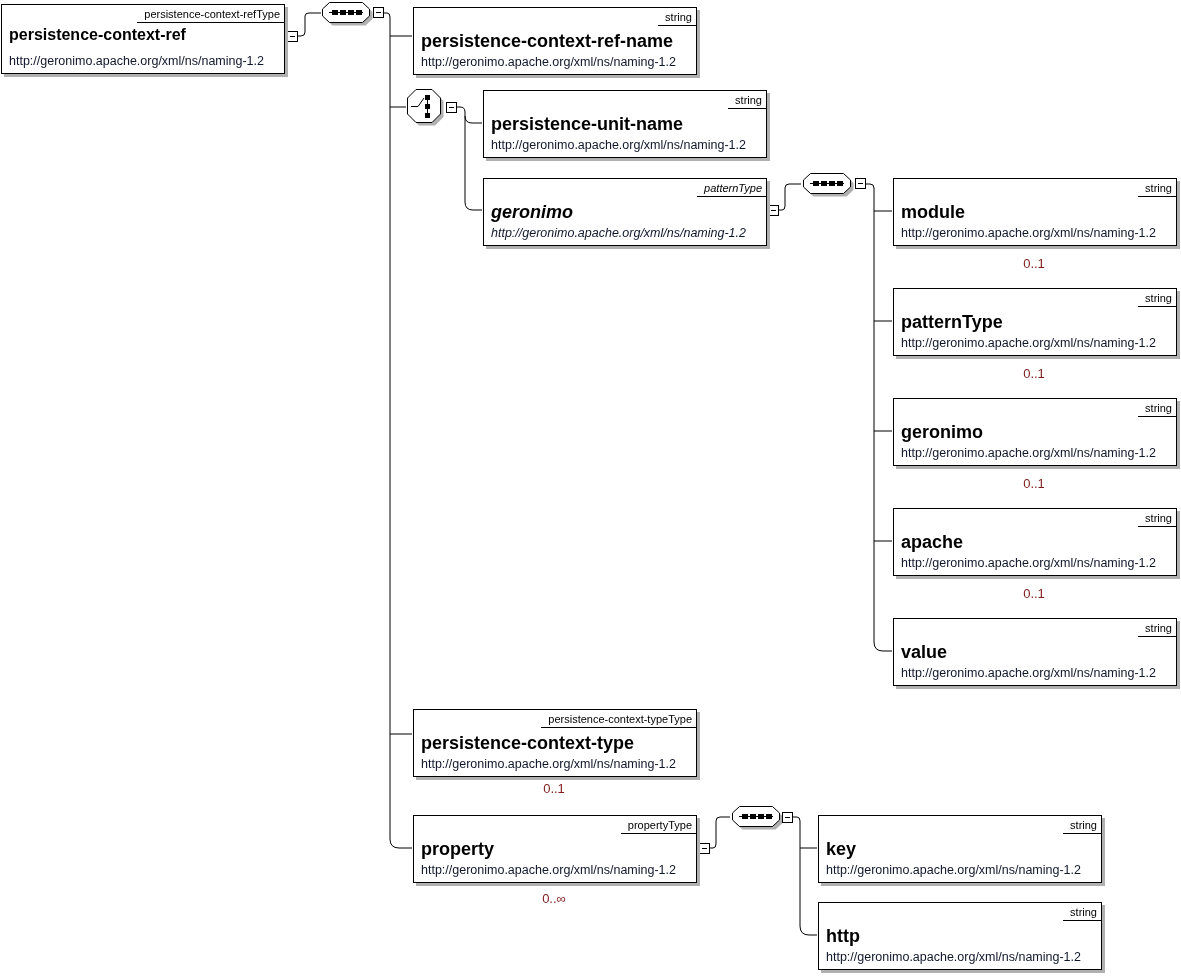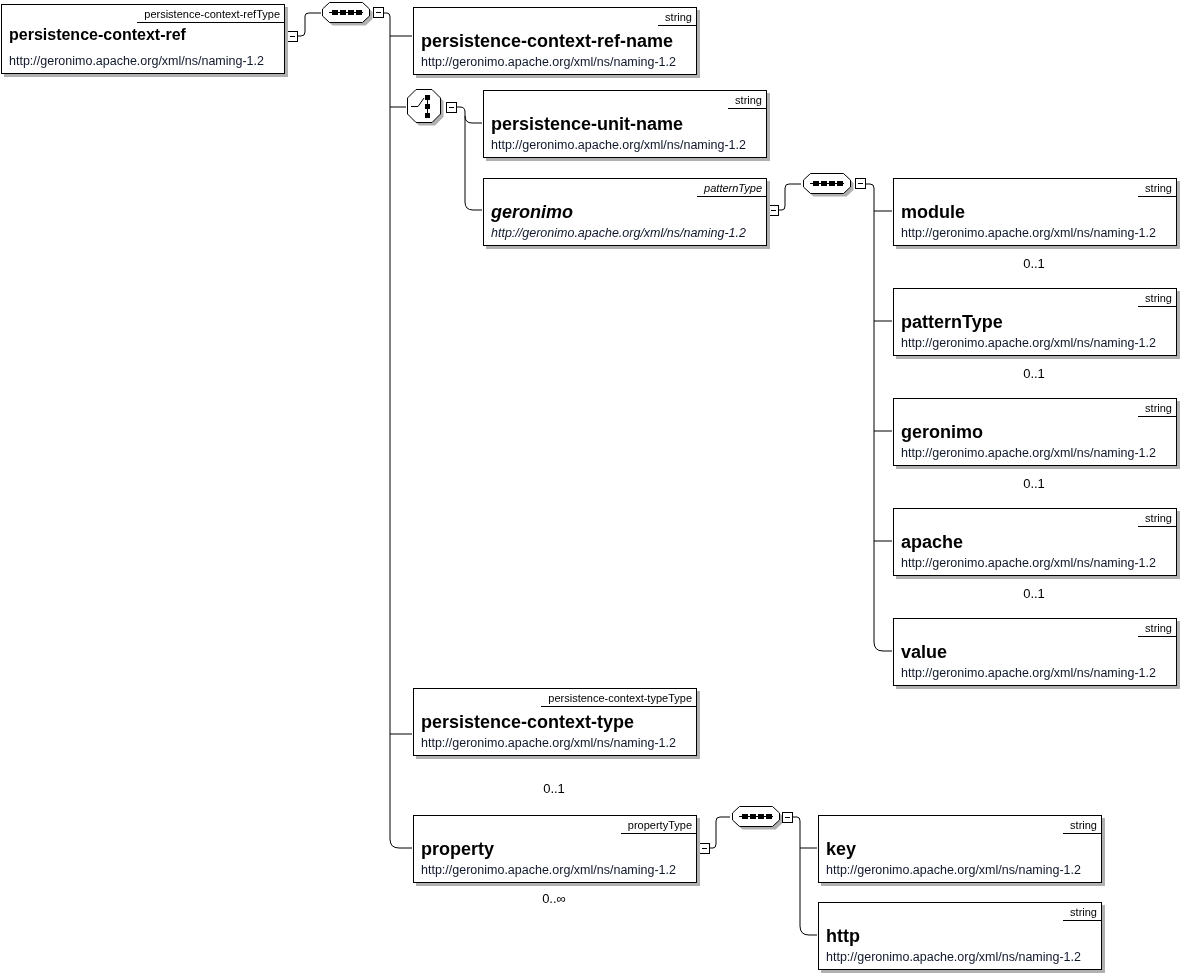--- a/index.html
+++ b/index.html
@@ -8,21 +8,21 @@
   svg.wires{position:absolute;left:0;top:0;}
   .box{position:absolute;width:282px;height:66px;background:#ffffff;
        border:1px solid #000;box-shadow:3px 3px 0 #b0b0b0;}
   .box.root{height:68px;}
   .btype{position:absolute;top:0;right:0;font-size:11px;line-height:14px;color:#000;
          padding:2px 4px 1px 7px;border-bottom:1px solid #000;white-space:nowrap;}
   .bname{position:absolute;left:7px;top:23px;font-weight:bold;font-size:18px;
          white-space:nowrap;color:#000;}
   .root .bname{font-size:16px;top:21px;}
   .bns{position:absolute;left:7px;bottom:5px;font-size:12.5px;white-space:nowrap;color:#0f172a;}
-  .card{position:absolute;width:282px;text-align:center;font-size:13px;color:#000000;}
+  .card{position:absolute;width:282px;text-align:center;font-size:13px;color:#7f1d1d;}
   .exp{position:absolute;width:9px;height:9px;border:1px solid #000;background:#fff;
        display:flex;align-items:center;justify-content:center;cursor:pointer;}
   .exp .dash{width:5px;height:1px;background:#000;}
   .icon{position:absolute;}
 </style>
 </head>
 <body>
 
 <div class="canvas">
 
@@ -162,21 +162,21 @@
     <span class="bns">http://geronimo.apache.org/xml/ns/naming-1.2</span>
   </div>
   <div class="card" style="left:893px;top:586px;">0..1</div>
 
   <div class="box" style="left:893px;top:618px;">
     <span class="btype">string</span>
     <span class="bname">value</span>
     <span class="bns">http://geronimo.apache.org/xml/ns/naming-1.2</span>
   </div>
 
-  <div class="box" style="left:413px;top:688px;">
+  <div class="box" style="left:413px;top:709px;">
     <span class="btype">persistence-context-typeType</span>
     <span class="bname">persistence-context-type</span>
     <span class="bns">http://geronimo.apache.org/xml/ns/naming-1.2</span>
   </div>
   <div class="card" style="left:413px;top:781px;">0..1</div>
 
   <div class="box" style="left:413px;top:815px;">
     <span class="btype">propertyType</span>
     <span class="bname">property</span>
     <span class="bns">http://geronimo.apache.org/xml/ns/naming-1.2</span>

